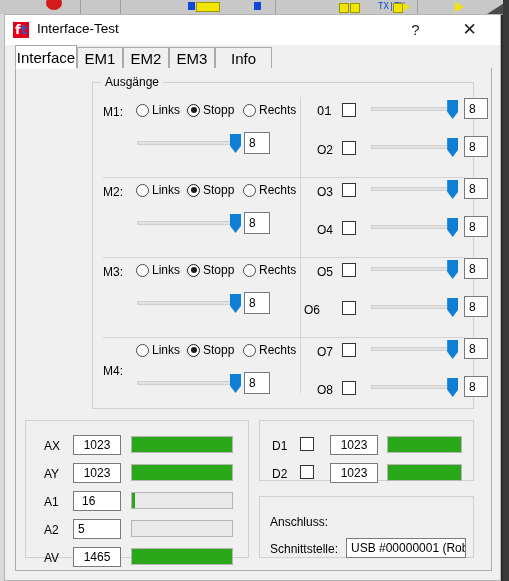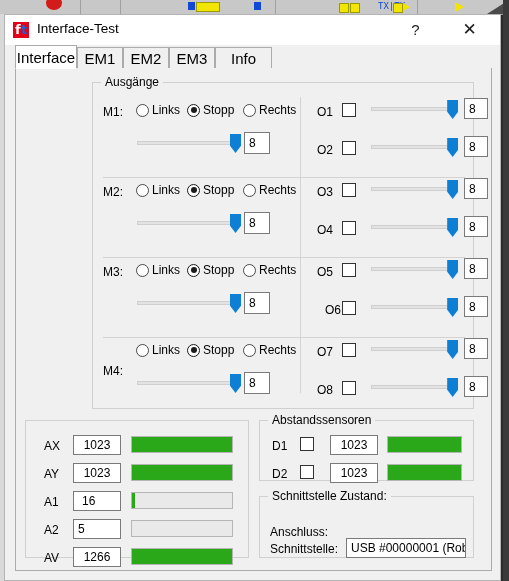--- a/index.html
+++ b/index.html
@@ -297,21 +297,21 @@
         <div class="radio-wrap" style="left:150px; top:260px;">
           <span class="radio"></span>
           <span class="radio-lbl">Rechts</span>
         </div>
         <div class="slider" style="left:44px; top:290px; width:99px;">
           <div class="track"></div>
           <div class="thumb" style="left:99%;"></div>
         </div>
         <div class="txtbox" style="left:151px; top:289px; width:26px; height:22px;">8</div>
 
-        <div class="lbl" style="left:224px; top:22px;">O1</div>
+        <div class="lbl" style="left:224px; top:22px;font-family:Liberation Mono, monospace;">O1</div>
         <div class="chk" style="left:249px; top:20px;"></div>
         <div class="slider" style="left:278px; top:16px; width:82px;">
           <div class="track"></div>
           <div class="thumb" style="left:99%;"></div>
         </div>
         <div class="txtbox" style="left:371px; top:15px; width:24px; height:21px;">8</div>
 
         <div class="lbl" style="left:224px; top:60px;">O2</div>
         <div class="chk" style="left:249px; top:58px;"></div>
         <div class="slider" style="left:278px; top:54px; width:82px;">
@@ -337,21 +337,21 @@
         <div class="txtbox" style="left:371px; top:133px; width:24px; height:21px;">8</div>
 
         <div class="lbl" style="left:224px; top:182px;">O5</div>
         <div class="chk" style="left:249px; top:180px;"></div>
         <div class="slider" style="left:278px; top:176px; width:82px;">
           <div class="track"></div>
           <div class="thumb" style="left:99%;"></div>
         </div>
         <div class="txtbox" style="left:371px; top:175px; width:24px; height:21px;">8</div>
 
-        <div class="lbl" style="left:232px; top:220px;">O6</div>
+        <div class="lbl" style="left:211px; top:220px;">O6</div>
         <div class="chk" style="left:249px; top:218px;"></div>
         <div class="slider" style="left:278px; top:214px; width:82px;">
           <div class="track"></div>
           <div class="thumb" style="left:99%;"></div>
         </div>
         <div class="txtbox" style="left:371px; top:213px; width:24px; height:21px;">8</div>
 
         <div class="lbl" style="left:224px; top:262px;">O7</div>
         <div class="chk" style="left:249px; top:260px;"></div>
         <div class="slider" style="left:278px; top:256px; width:82px;">
@@ -389,48 +389,46 @@
             <div class="fill" style="width:3%;"></div>
           </div>
 
         <div class="lbl" style="left:18px; top:102px;">A2</div>
         <div class="txtbox" style="left:47px; top:98px; width:48px; height:20px;">5</div>
         <div class="pbar" style="left:105px; top:99px; width:102px; height:17px;">
             <div class="fill" style="width:0%;"></div>
           </div>
 
         <div class="lbl" style="left:18px; top:130px;">AV</div>
-        <div class="txtbox" style="left:47px; top:126px; width:48px; height:20px; justify-content:center; padding-left:0;">1266</div>
+        <div class="txtbox" style="left:47px; top:126px; width:48px; height:20px; justify-content:center; padding-left:0;">1465</div>
         <div class="pbar" style="left:105px; top:127px; width:102px; height:17px;">
             <div class="fill" style="width:100%;"></div>
           </div>
       </div>
 
       <div class="group" style="left:243px; top:352px; width:215px; height:61px;">
-        <div class="legend">Abstandssensoren</div>
 
         <div class="lbl" style="left:12px; top:18px;">D1</div>
         <div class="chk" style="left:40px; top:16px;"></div>
         <div class="txtbox" style="left:70px; top:14px; width:48px; height:20px; justify-content:center; padding-left:0;">1023</div>
         <div class="pbar" style="left:127px; top:15px; width:75px; height:17px;">
             <div class="fill" style="width:100%;"></div>
           </div>
 
         <div class="lbl" style="left:12px; top:46px;">D2</div>
         <div class="chk" style="left:40px; top:44px;"></div>
         <div class="txtbox" style="left:70px; top:42px; width:48px; height:20px; justify-content:center; padding-left:0;">1023</div>
         <div class="pbar" style="left:127px; top:43px; width:75px; height:17px;">
             <div class="fill" style="width:100%;"></div>
           </div>
       </div>
 
       <div class="group" style="left:243px; top:428px; width:215px; height:62px;">
-        <div class="legend">Schnittstelle Zustand:</div>
-
-        <div class="lbl" style="left:10px; top:28px;">Anschluss:</div>
+
+        <div class="lbl" style="left:10px; top:18px;">Anschluss:</div>
 
         <div class="lbl" style="left:10px; top:45px;">Schnittstelle:</div>
         <div class="statusfield" style="left:86px; top:41px; width:120px; height:20px; background:#ffffff;">USB #00000001 (Robo Interf</div>
       </div>
 
     </div>
   </div>
 </div>
 
 </body></html>

